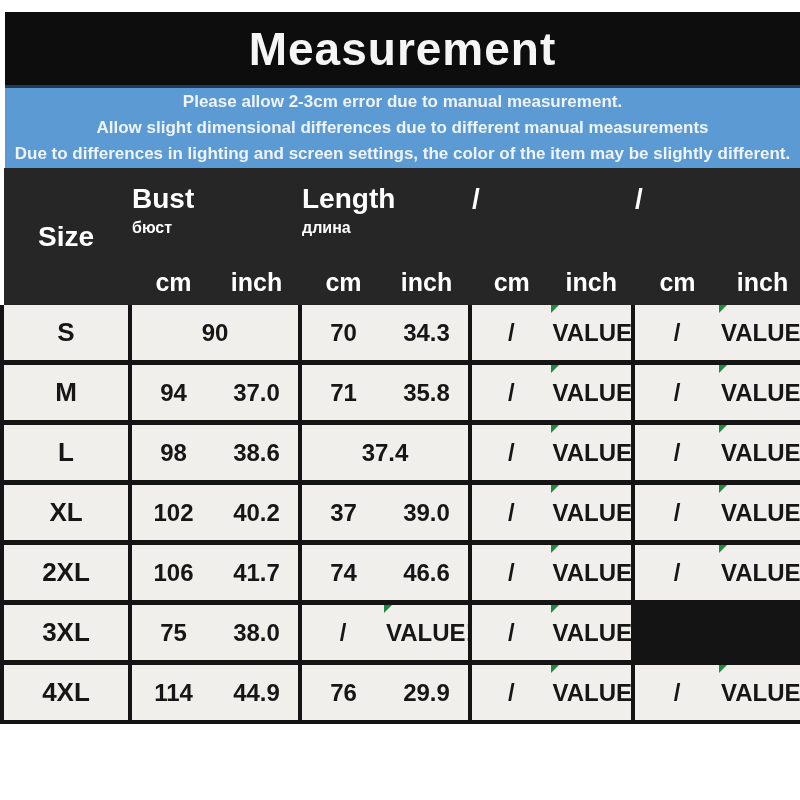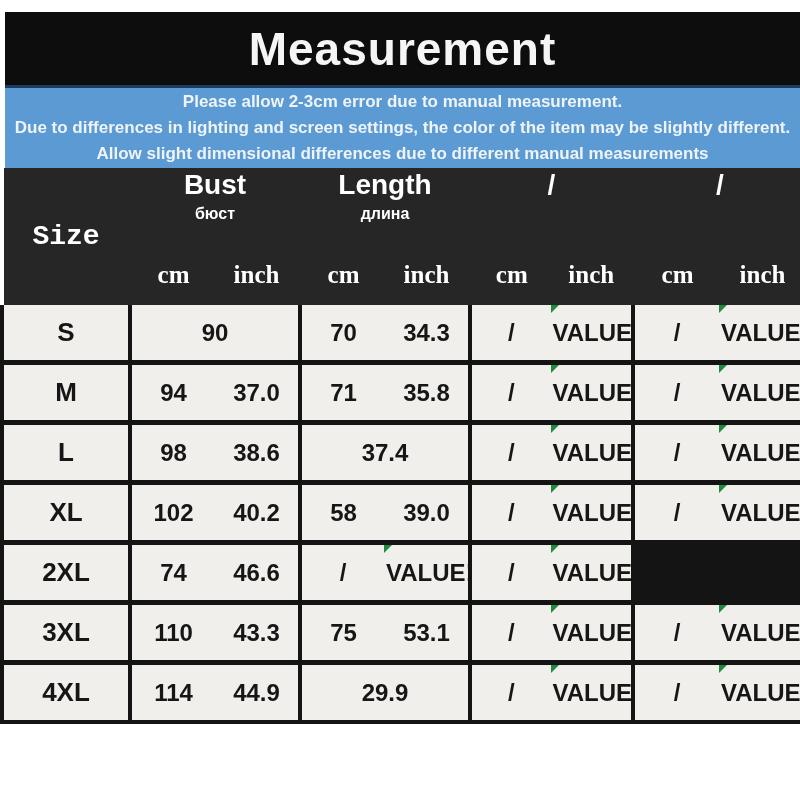--- a/index.html
+++ b/index.html
@@ -37,26 +37,26 @@
     grid-template-columns:124px 166px 166px 159px 170px;
     column-gap:4px;
   }
   
   .thead {
     position:absolute; left:4px; top:168px; width:801px; height:137px;
     background:var(--header_bg,#262626);
     color:#ffffff;
   }
   .thead .hcell { display:flex; flex-direction:column; }
-  .size-h { align-items:center; justify-content:center;font-family:Liberation Mono, monospace; }
+  .size-h { align-items:center; justify-content:center; }
   .size-h .h-en, .size-h .h-ru { font-size:28px; line-height:36px; }
-  .h-top { display:flex; flex-direction:column; align-items:center; }
+  .h-top { display:flex; flex-direction:column; padding-top:14px; }
   .h-en { font-size:28px; line-height:34px; }
   .h-ru { font-size:16px; line-height:24px; }
-  .h-units { margin-top:auto; display:flex; width:100%; padding-bottom:16px;font-family:Liberation Serif, serif; }
+  .h-units { margin-top:auto; display:flex; width:100%; padding-bottom:8px; }
   .h-units span { flex:1; text-align:center; font-size:25px; }
   
   .tbody { position:absolute; left:0; top:305px; width:810px; }
   .row {
     background:var(--border,#141414);
     border-left:4px solid var(--border,#141414);
     border-bottom:5px solid var(--border,#141414);
     height:60px;
   }
   .cell {
@@ -85,22 +85,22 @@
 <body>
 
 <div class="page">
 
   <div class="banner-black">
     <div class="title">Measurement</div>
   </div>
 
   <div class="banner-blue">
     <div class="line">Please allow 2-3cm error due to manual measurement.</div>
+    <div class="line">Allow slight dimensional differences due to different manual measurements</div>
     <div class="line">Due to differences in lighting and screen settings, the color of the item may be slightly different.</div>
-    <div class="line">Allow slight dimensional differences due to different manual measurements</div>
   </div>
 
   <div class="thead grid-cols">
     <div class="hcell size-h">
       <div class="h-en">Size</div>
     </div>
     <div class="hcell">
       <div class="h-top">
         <div class="h-en">Bust</div>
         <div class="h-ru">бюст</div>
@@ -222,41 +222,45 @@
   </div>
       <div class="row grid-cols">
     <div class="cell size-cell">
       <span>XL</span>
     </div>
     <div class="cell">
       <span class="half">102</span>
       <span class="half">40.2</span>
     </div>
     <div class="cell">
-      <span class="half">58</span>
+      <span class="half">37</span>
       <span class="half">39.0</span>
     </div>
     <div class="cell">
       <span class="half">/</span>
       <span class="half err">
             <i class="tri"></i>
             <span>VALUE!</span>
           </span>
     </div>
     <div class="cell">
       <span class="half">/</span>
       <span class="half err">
             <i class="tri"></i>
             <span>VALUE!</span>
           </span>
     </div>
   </div>
       <div class="row grid-cols">
     <div class="cell size-cell">
       <span>2XL</span>
+    </div>
+    <div class="cell">
+      <span class="half">106</span>
+      <span class="half">41.7</span>
     </div>
     <div class="cell">
       <span class="half">74</span>
       <span class="half">46.6</span>
     </div>
     <div class="cell">
       <span class="half">/</span>
       <span class="half err">
             <i class="tri"></i>
             <span>VALUE!</span>
@@ -268,26 +272,22 @@
             <i class="tri"></i>
             <span>VALUE!</span>
           </span>
     </div>
   </div>
       <div class="row grid-cols">
     <div class="cell size-cell">
       <span>3XL</span>
     </div>
     <div class="cell">
-      <span class="half">110</span>
-      <span class="half">43.3</span>
-    </div>
-    <div class="cell">
       <span class="half">75</span>
-      <span class="half">53.1</span>
+      <span class="half">38.0</span>
     </div>
     <div class="cell">
       <span class="half">/</span>
       <span class="half err">
             <i class="tri"></i>
             <span>VALUE!</span>
           </span>
     </div>
     <div class="cell">
       <span class="half">/</span>
@@ -299,20 +299,21 @@
   </div>
       <div class="row grid-cols">
     <div class="cell size-cell">
       <span>4XL</span>
     </div>
     <div class="cell">
       <span class="half">114</span>
       <span class="half">44.9</span>
     </div>
     <div class="cell">
+      <span class="half">76</span>
       <span class="half">29.9</span>
     </div>
     <div class="cell">
       <span class="half">/</span>
       <span class="half err">
             <i class="tri"></i>
             <span>VALUE!</span>
           </span>
     </div>
     <div class="cell">

